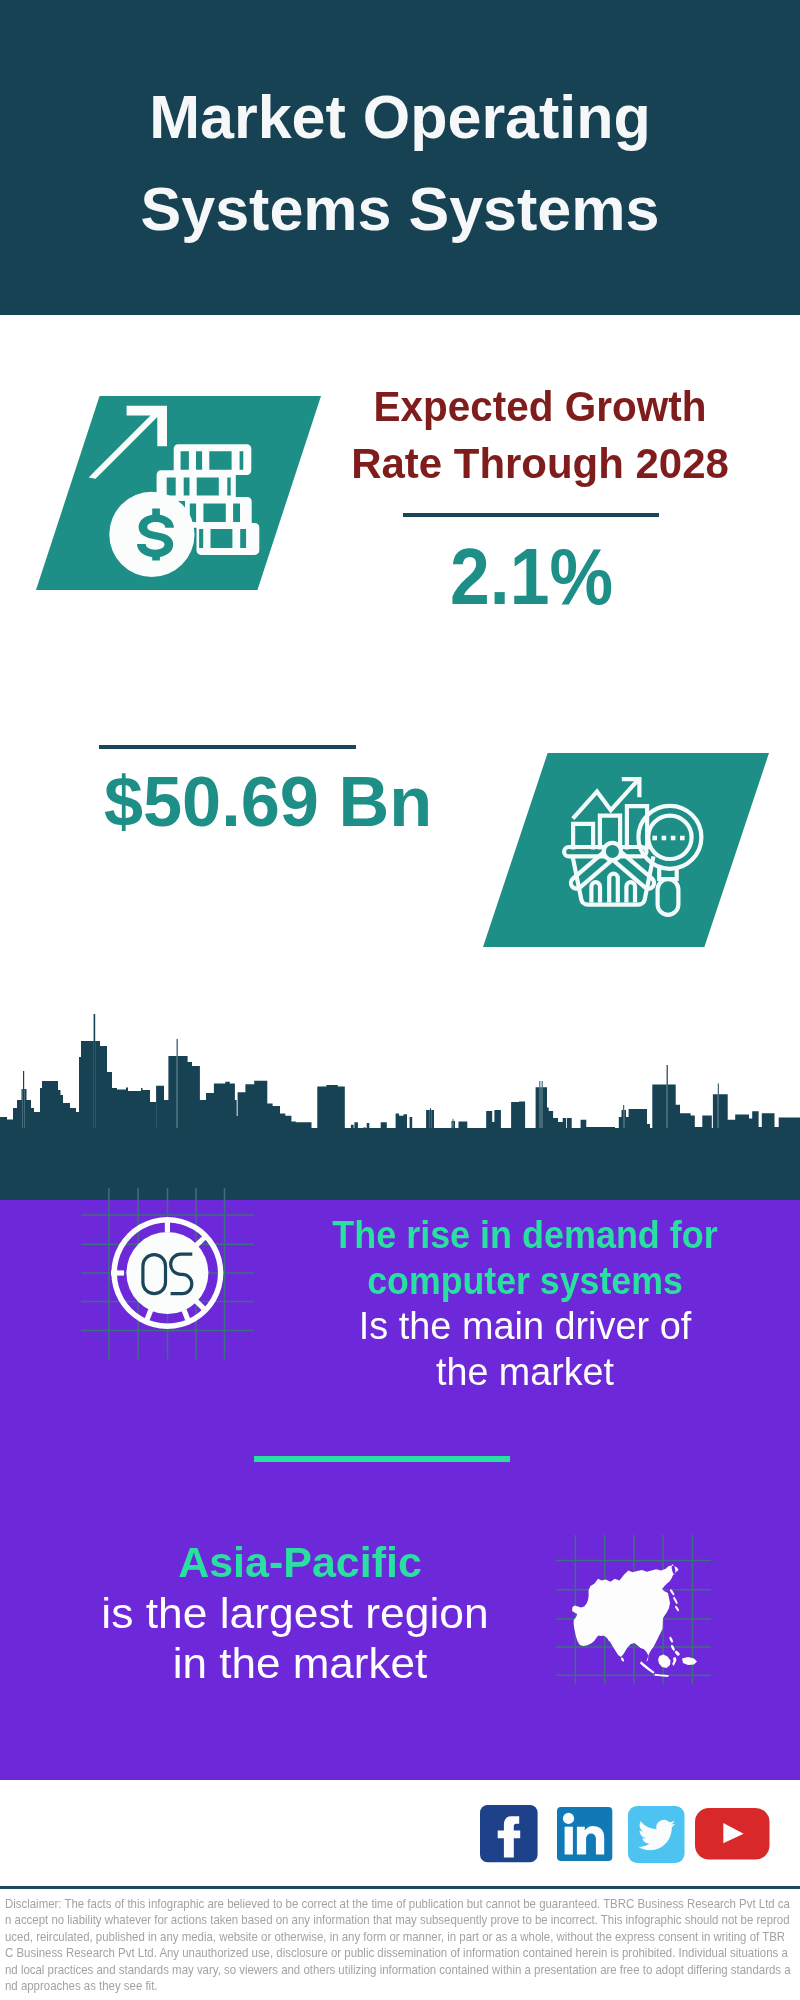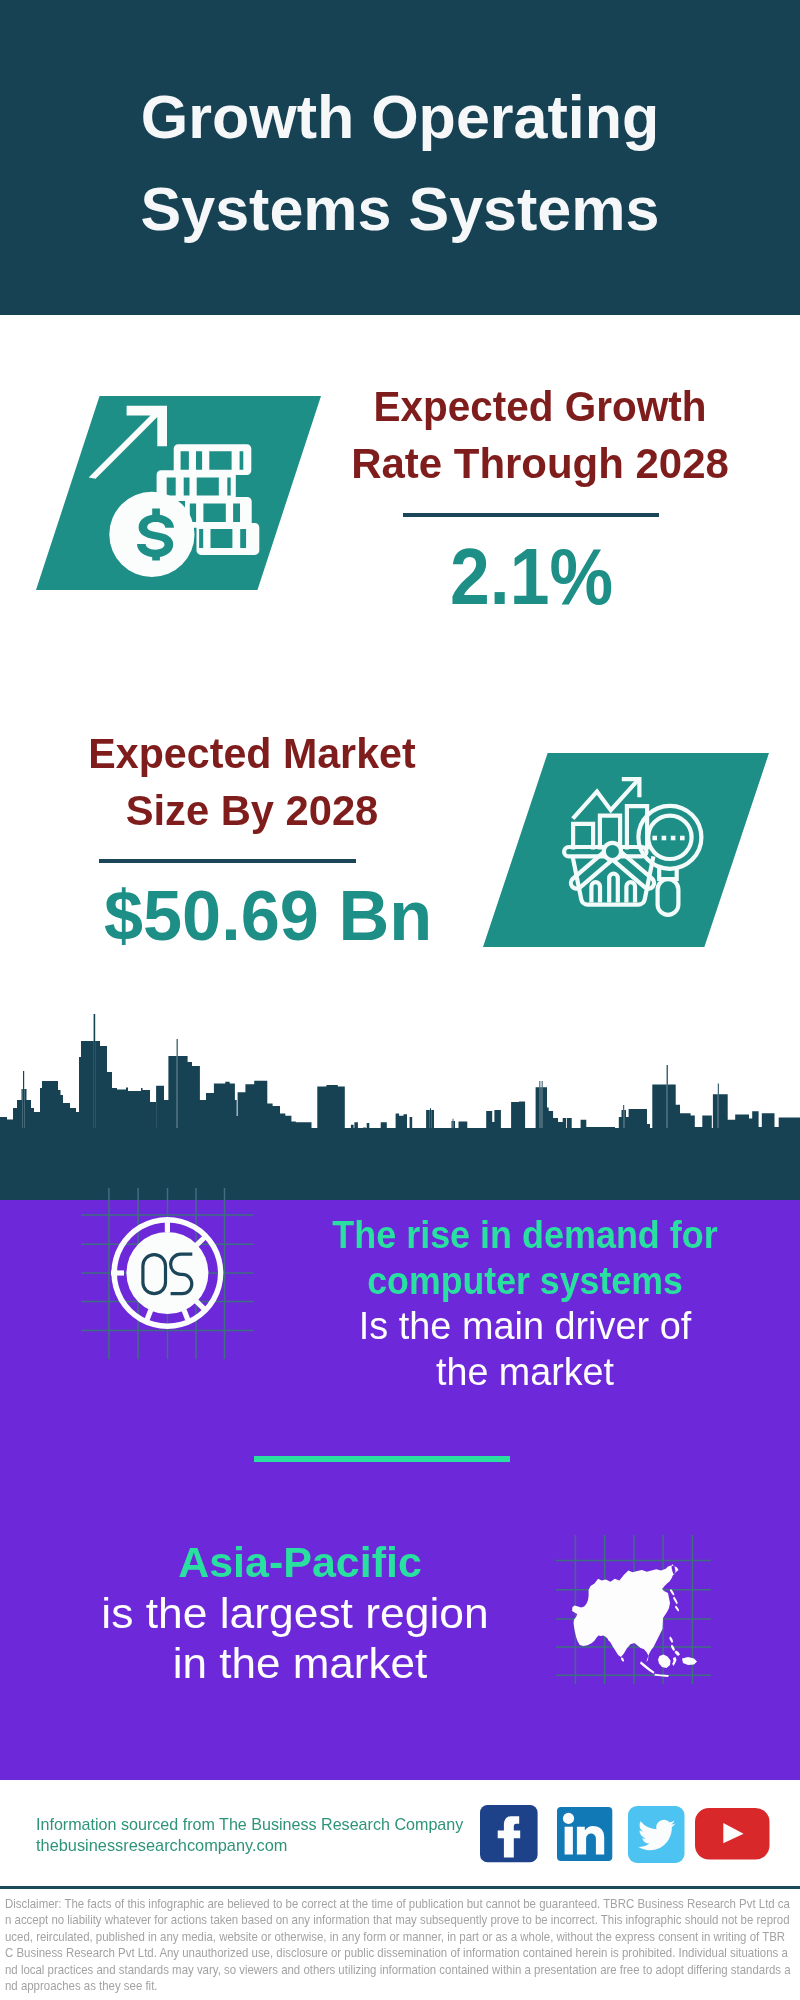--- a/index.html
+++ b/index.html
@@ -83,42 +83,38 @@
   .disc{position:absolute;left:4.9px;top:1896px;width:900px;color:#a3a3a3;font-size:13.1px;
     line-height:16.4px;text-align:left;word-break:break-all;transform:scaleX(0.873);transform-origin:left top;}
 </style>
 </head>
 <body>
 
 <div class="page">
 
   <div class="header">
     <div class="header-title">
-      <div>Growth Operating</div>
+      <div>Market Operating</div>
       <div>Systems Systems</div>
     </div>
   </div>
 
   <div class="white">
     <div class="tile tile1"></div>
     <div class="blk b1">
       <div class="head">
         <div>Expected Growth</div>
         <div>Rate Through 2028</div>
       </div>
       <div class="rule"></div>
       <div class="val">2.1%</div>
     </div>
 
     <div class="tile tile2"></div>
     <div class="blk b2">
-      <div class="head">
-        <div>Expected Market</div>
-        <div>Size By 2028</div>
-      </div>
       <div class="rule"></div>
       <div class="val">$50.69 Bn</div>
     </div>
   </div>
 
     <svg class="ic ic1" viewBox="30 390 300 205" width="300" height="205">
       <g fill="#fbfdfd">
         <path d="M95.5 478.8 L102.3 471.9 L157.3 416.9 L157.3 446.2 L167 446.2 L167 405.8 L126.6 405.8 L126.6 415.5 L150.5 415.5 L95.5 470.5 L88.7 477.4 Z"></path>
         <path d="M178.2 444.3 h68.6 a4.5 4.5 0 0 1 4.5 4.5 v21.8 a4.5 4.5 0 0 1 -4.5 4.5 h-68.6 a4.5 4.5 0 0 1 -4.5 -4.5 v-21.8 a4.5 4.5 0 0 1 4.5 -4.5 Z M180.6 451.2 v18.6 h8.3 v-18.6 Z M196 451.2 v18.6 h6.1 v-18.6 Z M209.3 451.2 v18.6 h22.3 v-18.6 Z M239.6 451.2 v18.6 h3.7 v-18.6 Z"></path>
         <path d="M161.1 470.3 h70.2 a4.5 4.5 0 0 1 4.5 4.5 v21.8 a4.5 4.5 0 0 1 -4.5 4.5 h-70.2 a4.5 4.5 0 0 1 -4.5 -4.5 v-21.8 a4.5 4.5 0 0 1 4.5 -4.5 Z M166.7 477.5 v18 h9 v-18 Z M183.7 477.5 v18 h5.8 v-18 Z M196.7 477.5 v18 h22.1 v-18 Z M227.3 477.5 v18 h3.4 v-18 Z"></path>
@@ -205,26 +201,20 @@
       <path d="M192.3 1254.2 h-11.6 a10.1 10.1 0 0 0 0 20.2 h1.5 a9.6 9.6 0 0 1 0 19.2 h-11.6"></path>
     </g>
   </svg>
   <svg class="ic ic4" viewBox="553 1525 160 165" width="160" height="165">
     <g stroke="#3f6e80" stroke-width="1.5" fill="none">
       <path d="M575.4 1535 V1684 M604.6 1535 V1684 M633.9 1535 V1684 M663.1 1535 V1684 M692.4 1535 V1684"></path>
       <path d="M556 1560.5 H711 M556 1589.8 H711 M556 1619 H711 M556 1647.1 H711 M556 1675.3 H711"></path>
     </g>
     <path fill="#fdfdfd" d="M574.5 1605.6 L572.4 1607.3 L572.1 1610.9 L574.5 1612.6 L577.2 1614 L576 1617.3 L573.9 1619.7 L573.6 1623.2 L574.2 1627.9 L575.1 1632.6 L576.2 1637.3 L577.7 1641.4 L579.8 1644.9 L583.3 1646.1 L587.4 1645.2 L591.5 1643.2 L594.4 1640.8 L596.8 1637.3 L598.6 1635.5 L600.9 1636.1 L603.3 1635.5 L605.6 1636.7 L607.9 1639.1 L608 1640 L610.2 1641.9 L612.5 1645.9 L615.3 1650.4 L618.1 1654.9 L620.9 1657.1 L623.7 1653.7 L627.1 1648.1 L630.5 1644.2 L634.4 1643.1 L637.2 1645.3 L640.6 1648.1 L644 1649.2 L646.8 1652.6 L648.5 1656 L647.9 1659.9 L646.2 1662.2 L647.6 1658 L649.5 1653 L651.5 1649.5 L653.5 1647 L655 1644 L656.5 1641 L658 1638 L659.5 1635 L661 1632 L662.5 1629 L663 1618 L665 1615 L667 1612 L669 1608 L670 1603 L668 1593 L664 1591 L662 1589 L664.5 1586 L667 1583.5 L669.5 1581.5 L671.5 1578.5 L673 1575 L676 1572 L678.5 1570 L677 1567.5 L674 1566 L671 1565.5 L668 1566.5 L665.8 1568.7 L661 1570.5 L656.3 1569.3 L651.5 1570.5 L646.8 1571.7 L642 1569.9 L637.3 1571.1 L632.5 1572.3 L628.4 1570.5 L624.2 1574.6 L619.4 1580.6 L614.7 1578.8 L610.5 1581.8 L605.8 1579.4 L601.6 1580.6 L598.1 1578.8 L594.5 1583.5 L590.5 1586 L588.6 1590 L588.6 1596 L588 1600 L586.6 1603.6 L584.2 1606.4 L581 1607.4 L578 1606.4 Z M621.8 1657.2 L623.4 1658.6 L624.2 1661 L623 1661.8 L621.4 1660 L620.9 1658.2 Z M671 1589 L673 1591.5 L674.5 1594.5 L673.3 1595.5 L671.3 1593 L669.8 1590.2 Z M674.2 1596.5 L676.2 1599.5 L677.8 1603 L676.6 1604.2 L674.6 1601 L673 1598 Z M676 1605.5 L678 1608 L679.2 1610.5 L678 1611.5 L676.2 1609 L674.8 1607 Z M672 1564 L674.5 1566.5 L675.5 1571 L674 1575 L672.6 1572 L671.6 1568 Z M670.5 1636.5 L672.3 1639 L673.2 1642 L671.8 1642.8 L670 1640 L669.2 1637.8 Z M672 1644.5 L674 1647 L675 1650 L673.6 1651 L671.8 1648.5 L670.8 1646 Z M676 1650.5 L678.5 1652 L680 1654.5 L678 1656 L675.8 1654 L674.6 1652 Z M641 1661.2 L645 1664.5 L649.5 1668.2 L654.5 1672 L653.5 1673.8 L648.5 1670.5 L644 1667 L640 1663.4 Z M655 1673.8 L660 1674.4 L665 1674.8 L669 1675.2 L668 1677 L663 1676.6 L658 1676 L654.2 1675.4 Z M659.5 1656 L663.5 1654.5 L667.5 1656.5 L670.5 1660.5 L670 1665 L666.5 1668 L662 1667 L659 1663.5 L658 1659.5 Z M673 1658 L675.5 1657 L676.5 1660 L675 1663.5 L673.5 1666 L672.2 1664 L673.5 1661 Z M682 1658.5 L688 1657 L694 1658.5 L697 1661.5 L694 1664.5 L688 1665 L683 1663 Z"></path>
   </svg>
-  <div class="footer">
-    <div class="src">
-      <div>Information sourced from The Business Research Company</div>
-      <div>thebusinessresearchcompany.com</div>
-    </div>
-  </div>
   <div class="social">
       <svg style="left:479.7px;top:1804.7px" width="58" height="58" viewBox="0 0 58 58">
         <rect x="0" y="0" width="57.6" height="57.2" rx="7.5" fill="#1d4289"></rect>
         <path fill="#fbfcfd" d="M39.2 11.2 L30.8 11.2 C26.0 11.2 23.9 15.5 23.9 19.9 L23.9 25.4 L17.7 25.4 L17.7 33.3 L23.9 33.3 L23.9 52.4 L33.8 52.4 L33.8 33.3 L40.2 33.3 L40.2 25.4 L33.8 25.4 L33.8 21.4 C33.8 19.9 34.6 18.8 36.2 18.8 L39.2 18.8 Z"></path>
       </svg>
       <svg style="left:556.6px;top:1807.3px" width="56" height="55" viewBox="0 0 56 55">
         <rect x="0" y="0" width="55.3" height="54.1" rx="4" fill="#1179b5"></rect>
         <circle cx="11.5" cy="11.4" r="5.6" fill="#fbfcfd"></circle>
         <rect x="7.6" y="19.7" width="8.3" height="27.8" fill="#fbfcfd"></rect>
         <path fill="#fbfcfd" d="M19.9 19.7 h7.9 v3.6 a10.8 10.8 0 0 1 19.4 6.6 v17.6 h-8.3 v-16.1 a4.9 4.9 0 0 0 -9.8 0 v16.1 h-9.2 Z"></path>

